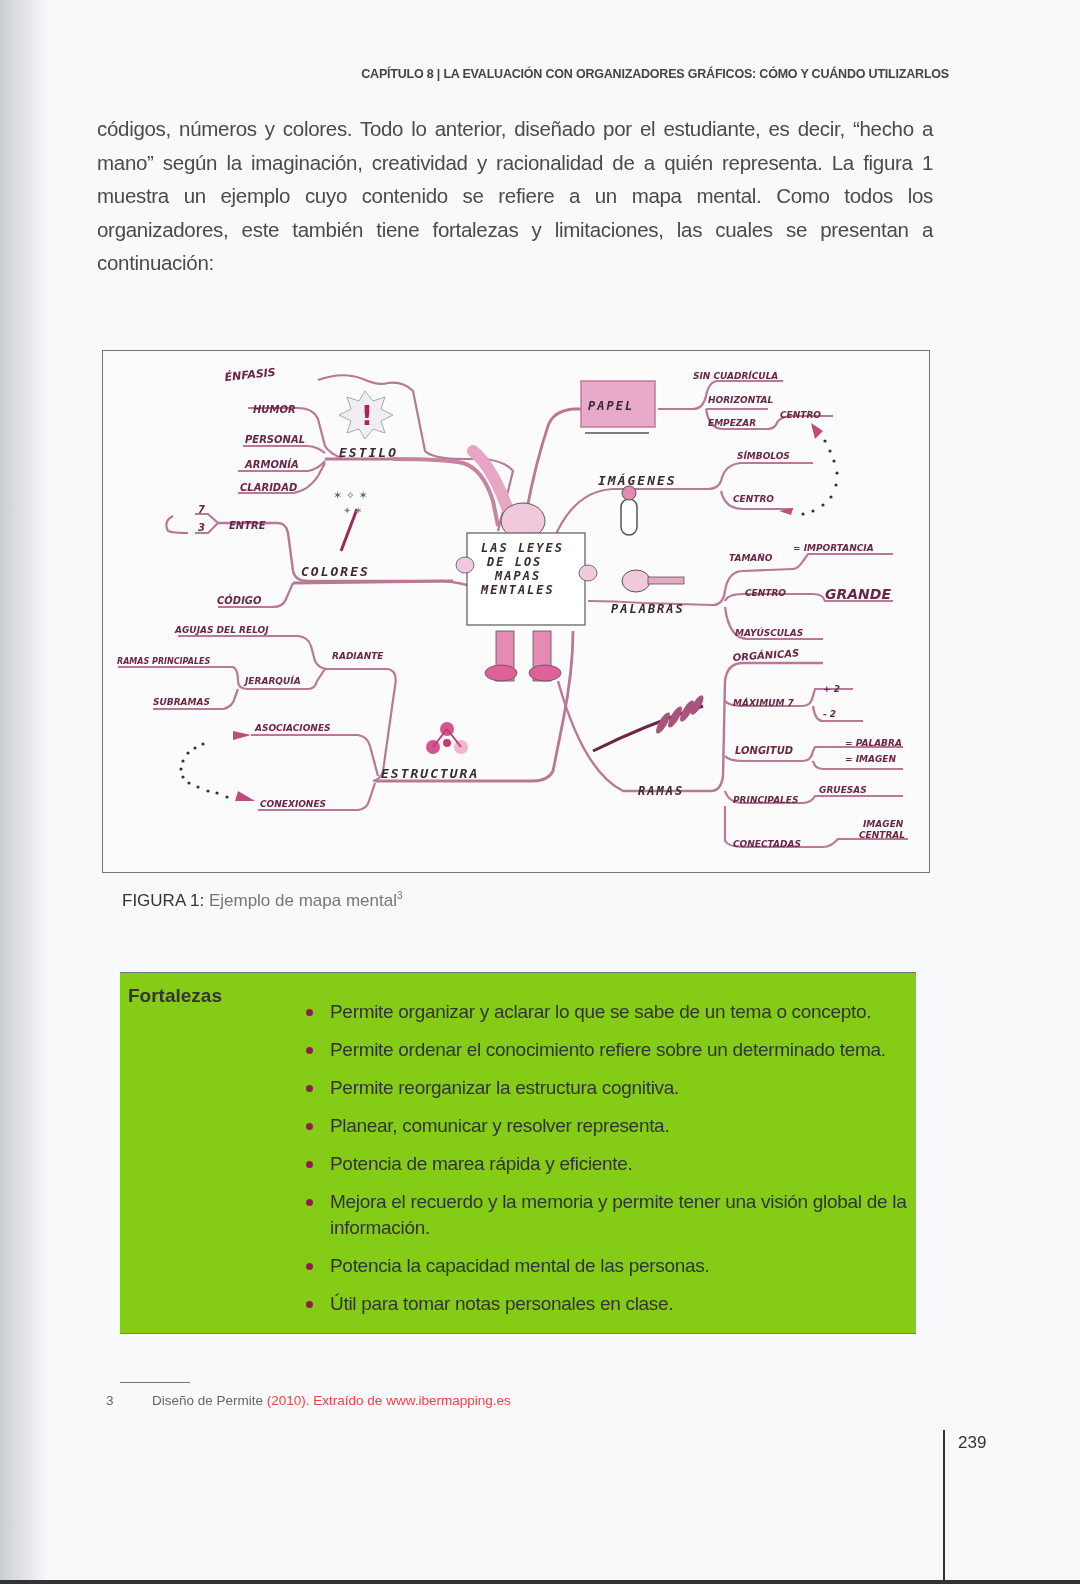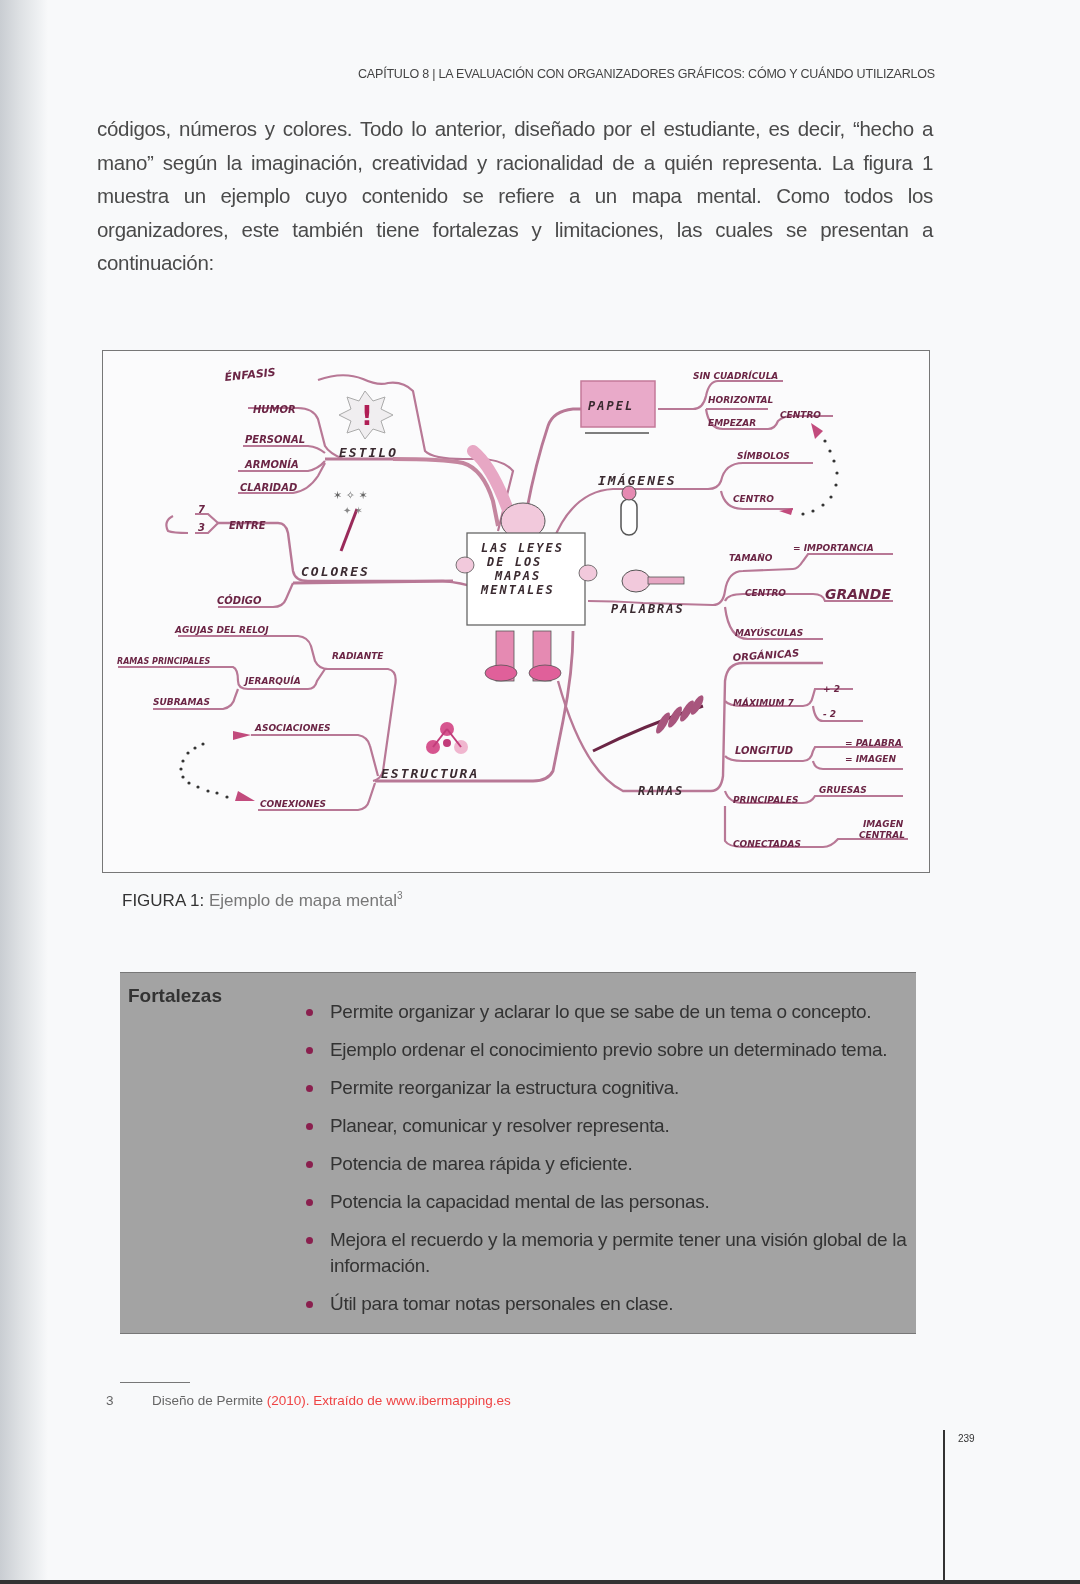--- a/index.html
+++ b/index.html
@@ -6,63 +6,63 @@
   body {
     width:1080px; height:1584px; position:relative; overflow:hidden;
     background:#f8f9fa;
     font-family:"Liberation Sans", sans-serif; color:#333;
   }
   .spine {
     position:absolute; left:0; top:0; width:48px; height:1584px;
     background:linear-gradient(to right,#c9cdd2 0%,#dde0e3 40%,#eef0f2 80%,#f8f9fa 100%);
   }
   .running-head {
-    position:absolute; left:2px; width:933px; top:67px; text-align:right;
-    font-size:12.5px; letter-spacing:-0.2px; color:#444;
+    position:absolute; left:16px; width:933px; top:67px; text-align:right;
+    font-size:12.5px; letter-spacing:-0.2px; color:#444;font-weight:bold;
   }
   .body-text {
     position:absolute; left:97px; top:112px; width:836px;
     font-size:20.5px; line-height:33.5px; color:#4a4a4a;
     text-align:justify; letter-spacing:-0.3px;
   }
   .figure-frame {
     position:absolute; left:102px; top:350px; width:826px; height:521px;
     border:1.5px solid #777; background:#fbfbfc;
   }
   .figure-frame svg { position:absolute; left:0; top:0; }
   .mm { font-family:"DejaVu Sans", sans-serif; font-weight:bold; fill:#6b2545; font-style:italic; }
   .mm-main { font-family:"DejaVu Sans Mono", monospace; font-weight:bold; fill:#3a2a30; font-style:italic; letter-spacing:2px; }
   .caption {
     position:absolute; left:122px; top:890px; font-size:17px; color:#777;
   }
   .caption b { color:#333; font-weight:normal; }
   .caption sup { font-size:10px; }
   .table-box {
     position:absolute; left:120px; top:972px; width:796px; height:360px;
-    background:#a3a3a3;
+    background:#84cc16;
     border-top:1.5px solid #777; border-bottom:1.5px solid #777;
   }
   .table-label {
     position:absolute; left:8px; top:12px; font-size:19px; font-weight:bold; color:#333;
   }
   .bullets { position:absolute; left:168px; top:10px; width:620px; margin:16px; padding:0; list-style:none; }
   .bullets li {
     position:relative; padding-left:26px; font-size:19px; line-height:26px;
     color:#333; margin-bottom:12px; letter-spacing:-0.3px;
   }
   .bullets li .dot {
     position:absolute; left:2px; top:10px; width:7px; height:7px; border-radius:50%;
     background:#8a1f4e;
   }
   .fn-rule { position:absolute; left:120px; top:1382px; width:70px; border-top:1px solid #777; }
   .footnote { position:absolute; left:106px; top:1393px; font-size:13.5px; color:#666; }
   .footnote .num { display:inline-block; width:46px; }
   .footnote .light { color:#ef4444; }
   .page-rule { position:absolute; left:943px; top:1430px; width:1.5px; height:154px; background:#333; }
-  .page-number { position:absolute; left:958px; top:1433px; font-size:10px; color:#333; }
+  .page-number { position:absolute; left:958px; top:1433px; font-size:17px; color:#333; }
   .bottom-bar { position:absolute; left:0; top:1580px; width:1080px; height:4px; background:#333; }
 </style>
 </head>
 <body>
 
 <div class="spine"></div>
 
 <div class="running-head">CAPÍTULO 8 | LA EVALUACIÓN CON ORGANIZADORES GRÁFICOS: CÓMO Y CUÁNDO UTILIZARLOS</div>
 
 <div class="body-text">códigos, números y colores. Todo lo anterior, diseñado por el estudiante, es decir, “hecho a mano” según la imaginación, creatividad y racionalidad de a quién representa. La figura 1 muestra un ejemplo cuyo contenido se refiere a un mapa mental. Como todos los organizadores, este también tiene fortalezas y limitaciones, las cuales se presentan a continuación:</div>
@@ -245,26 +245,26 @@
 </div>
 
 <div class="caption">
   <b>FIGURA 1:</b><span> Ejemplo de mapa mental</span><sup>3</sup>
 </div>
 
 <div class="table-box">
   <div class="table-label">Fortalezas</div>
   <ul class="bullets">
     <li><span class="dot"></span><span>Permite organizar y aclarar lo que se sabe de un tema o concepto.</span></li>
-    <li><span class="dot"></span><span>Ejemplo ordenar el conocimiento previo sobre un determinado tema.</span></li>
+    <li><span class="dot"></span><span>Permite ordenar el conocimiento refiere sobre un determinado tema.</span></li>
     <li><span class="dot"></span><span>Permite reorganizar la estructura cognitiva.</span></li>
     <li><span class="dot"></span><span>Planear, comunicar y resolver representa.</span></li>
     <li><span class="dot"></span><span>Potencia de marea rápida y eficiente.</span></li>
+    <li><span class="dot"></span><span>Mejora el recuerdo y la memoria y permite tener una visión global de la información.</span></li>
     <li><span class="dot"></span><span>Potencia la capacidad mental de las personas.</span></li>
-    <li><span class="dot"></span><span>Mejora el recuerdo y la memoria y permite tener una visión global de la información.</span></li>
     <li><span class="dot"></span><span>Útil para tomar notas personales en clase.</span></li>
   </ul>
 </div>
 
 <div class="fn-rule"></div>
 <div class="footnote">
   <span class="num">3</span><span>Diseño de Permite </span><span class="light">(2010). Extraído de www.ibermapping.es</span>
 </div>
 
 <div class="page-rule"></div>

